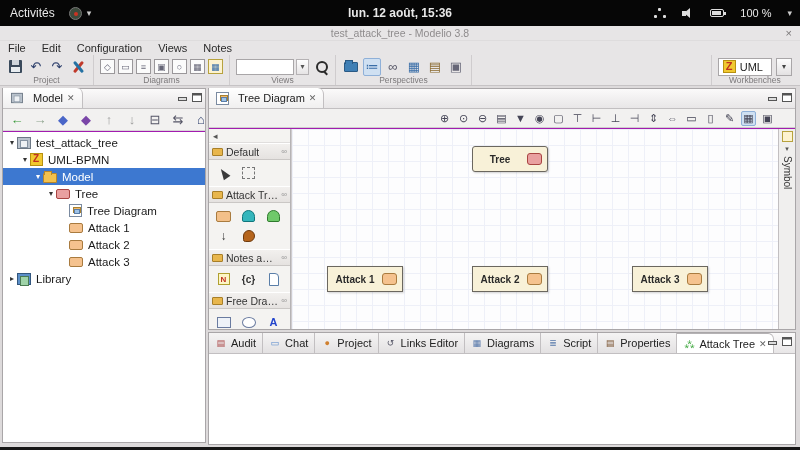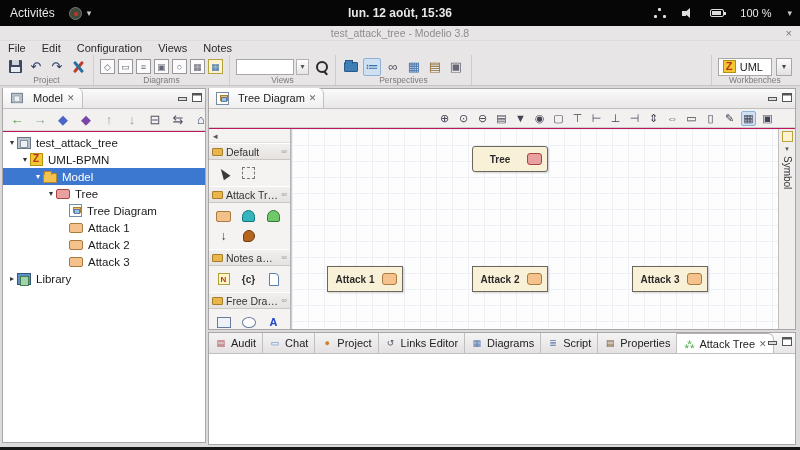--- a/index.html
+++ b/index.html
@@ -56,21 +56,21 @@
   .mini-folder::before { content:""; position:absolute; left:0; top:-3px; width:6px; height:3px; background:#3f7fb5; border:1px solid #2a5a85; border-bottom:none; }
   #workbench-group { margin-left:auto; border-right:none; border-left:1px solid #cfccce; padding-right:8px; }
   .wb-combo { display:flex; align-items:center; gap:4px; }
   .wb-value { display:flex; align-items:center; gap:4px; background:#fff; border:1px solid #a9a6a8; height:18px; padding:0 8px 0 4px; font-size:11px; color:#222; }
   .cube-icon { position:relative; width:13px; height:13px; background:#f0c830; border:1px solid #b79010; }
   .cube-icon::after { content:"Z"; position:absolute; left:2px; top:-1px; font-size:11px; font-weight:bold; color:#c03020; }
   .wb-drop { width:16px; height:18px; border:1px solid #a9a6a8; background:linear-gradient(#fdfdfd,#e3e1e2); display:flex; align-items:center; justify-content:center; font-size:8px; color:#444; }
 
   
   #workspace { position:absolute; left:0; top:86px; width:800px; height:361px; background:#dddadb; }
-  .panel { position:absolute; background:#be185d; border:1px solid #a9a6a8; }
+  .panel { position:absolute; background:#a21caf; border:1px solid #a9a6a8; }
   .tab-row { height:20px; display:flex; align-items:flex-end; background:linear-gradient(#fbfafa,#e8e6e7); border-bottom:1px solid #c2bfc1; position:relative; }
   .etab { display:flex; align-items:center; gap:4px; height:20px; padding:0 7px; font-size:11px; color:#222; border-right:1px solid #c2bfc1; background:linear-gradient(#ffffff,#f0efef); border-top-right-radius:6px; }
   .etab .close-x { font-size:9px; color:#666; }
   .minmax { position:absolute; right:4px; top:3px; display:flex; gap:6px; }
   .mm { width:9px; height:9px; position:relative; }
   .mm-min::after { content:""; position:absolute; left:1px; top:5px; width:7px; height:2px; border:1px solid #555; background:#ddd; }
   .mm-max::after { content:""; position:absolute; left:0; top:1px; width:8px; height:7px; border:1px solid #555; background:#fff; box-shadow:inset 0 1.5px #555; }
 
   
   #model-panel { left:2px; top:2px; width:204px; height:355px; }

